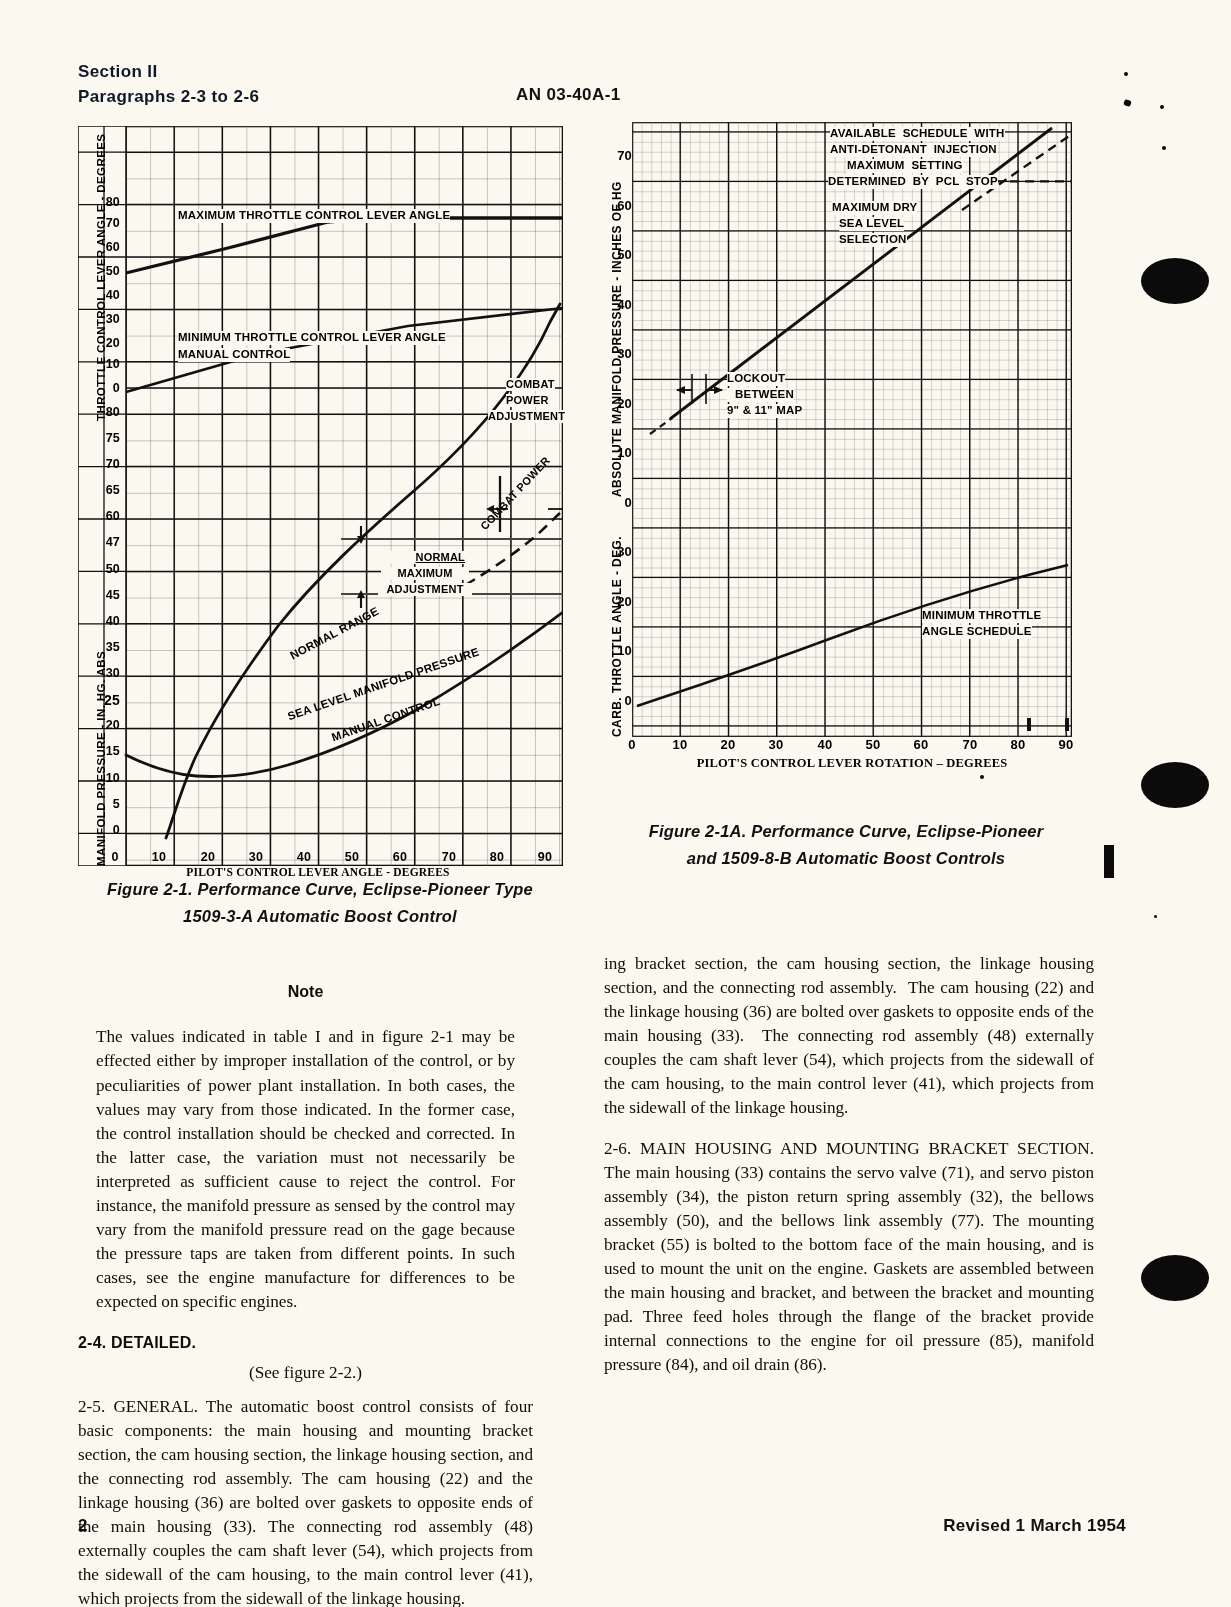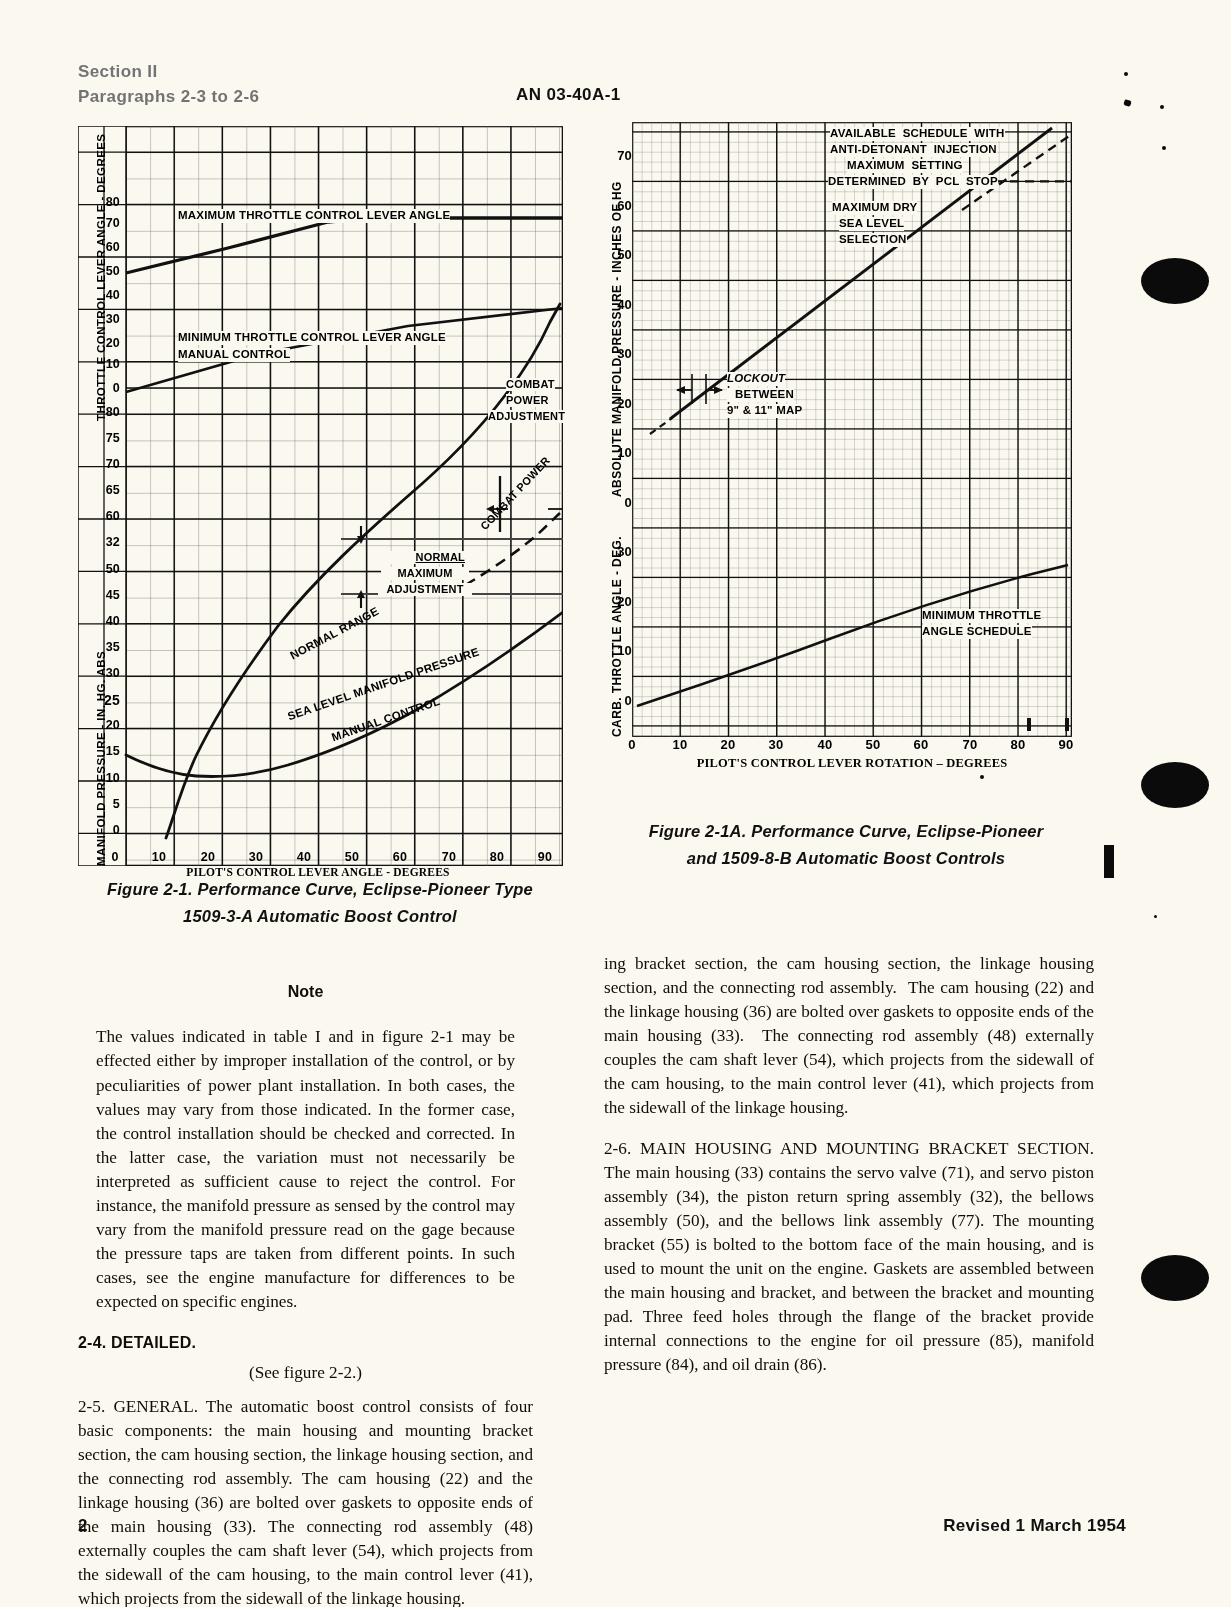--- a/index.html
+++ b/index.html
@@ -5,21 +5,21 @@
 <style>
   html,body{margin:0;padding:0;background:#8a8a8a;}
   body{font-family:"Liberation Serif",serif;}
   .page{
     position:relative;width:1231px;height:1607px;
     background:#fbf9ef;overflow:hidden;
     box-sizing:border-box;
   }
   
   .hdr{position:absolute;left:78px;top:60px;width:1000px;}
-  .hdr-left{font-family:"Liberation Sans",sans-serif;font-weight:bold;font-size:17px;color:#737373;line-height:1.45;letter-spacing:.4px;display:inline-block;}
+  .hdr-left{font-family:"Liberation Sans",sans-serif;font-weight:bold;font-size:17px;color:#0f172a;line-height:1.45;letter-spacing:.4px;display:inline-block;}
   .hdr-right{font-family:"Liberation Sans",sans-serif;font-weight:bold;font-size:17px;color:#111;position:absolute;left:438px;top:25px;letter-spacing:.4px;}
 
   
   .chart-wrap{position:absolute;}
   .gridsvg{display:block;}
   .clab{
     position:absolute;font-family:"Liberation Sans",sans-serif;
     font-weight:bold;color:#000;background:#fbf9ef;
     line-height:1.18;white-space:pre;letter-spacing:.2px;
   }
@@ -182,21 +182,21 @@
     <div class="tick" style="left:-2px;top:186px;width:44px;font-size:12.5px;">30</div>
     <div class="tick" style="left:-2px;top:210px;width:44px;font-size:12.5px;">20</div>
     <div class="tick" style="left:-2px;top:231px;width:44px;font-size:12.5px;">10</div>
     <div class="tick" style="left:-2px;top:255px;width:44px;font-size:12.5px;">0</div>
 
     <div class="tick" style="left:-2px;top:279px;width:44px;font-size:12.5px;">80</div>
     <div class="tick" style="left:-2px;top:305px;width:44px;font-size:12.5px;">75</div>
     <div class="tick" style="left:-2px;top:331px;width:44px;font-size:12.5px;">70</div>
     <div class="tick" style="left:-2px;top:357px;width:44px;font-size:12.5px;">65</div>
     <div class="tick" style="left:-2px;top:383px;width:44px;font-size:12.5px;">60</div>
-    <div class="tick" style="left:-2px;top:409px;width:44px;font-size:12.5px;">32</div>
+    <div class="tick" style="left:-2px;top:409px;width:44px;font-size:12.5px;">47</div>
     <div class="tick" style="left:-2px;top:436px;width:44px;font-size:12.5px;">50</div>
     <div class="tick" style="left:-2px;top:462px;width:44px;font-size:12.5px;">45</div>
     <div class="tick" style="left:-2px;top:488px;width:44px;font-size:12.5px;">40</div>
     <div class="tick" style="left:-2px;top:514px;width:44px;font-size:12.5px;">35</div>
     <div class="tick" style="left:-2px;top:540px;width:44px;font-size:12.5px;">30</div>
     <div class="tick" style="left:-2px;top:566px;width:44px;font-size:14px;">25</div>
     <div class="tick" style="left:-2px;top:592px;width:44px;font-size:12.5px;">20</div>
     <div class="tick" style="left:-2px;top:618px;width:44px;font-size:12.5px;">15</div>
     <div class="tick" style="left:-2px;top:645px;width:44px;font-size:12.5px;">10</div>
     <div class="tick" style="left:-2px;top:671px;width:44px;font-size:12.5px;">5</div>
@@ -323,21 +323,21 @@
 
     <div class="clab" style="left:198px;top:5px;font-size:11.5px;text-align:center;">AVAILABLE  SCHEDULE  WITH</div>
     <div class="clab" style="left:198px;top:21px;font-size:11.5px;text-align:center;">ANTI-DETONANT  INJECTION</div>
     <div class="clab" style="left:215px;top:37px;font-size:11.5px;text-align:left;">MAXIMUM  SETTING</div>
     <div class="clab" style="left:196px;top:53px;font-size:11.5px;text-align:center;">DETERMINED  BY  PCL  STOP</div>
 
     <div class="clab" style="left:200px;top:79px;font-size:11.5px;">MAXIMUM DRY</div>
     <div class="clab" style="left:207px;top:95px;font-size:11.5px;">SEA LEVEL</div>
     <div class="clab" style="left:207px;top:111px;font-size:11.5px;">SELECTION</div>
 
-    <div class="clab" style="left:95px;top:250px;font-size:11.5px;font-style:italic;">LOCKOUT</div>
+    <div class="clab" style="left:95px;top:250px;font-size:11.5px;">LOCKOUT</div>
     <div class="clab" style="left:95px;top:266px;font-size:11.5px;padding-left:8px;">BETWEEN</div>
     <div class="clab" style="left:95px;top:282px;font-size:11.5px;">9" &amp; 11" MAP</div>
 
     <div class="clab" style="left:290px;top:487px;font-size:11.5px;">MINIMUM THROTTLE</div>
     <div class="clab" style="left:290px;top:503px;font-size:11.5px;">ANGLE SCHEDULE</div>
   </div>
 
   <div style="position:absolute;left:632px;top:737px;width:440px;">
     <div class="tickx" style="left:-15px;top:0px;width:30px;font-size:13px;">0</div>
     <div class="tickx" style="left:33px;top:0px;width:30px;font-size:13px;">10</div>

